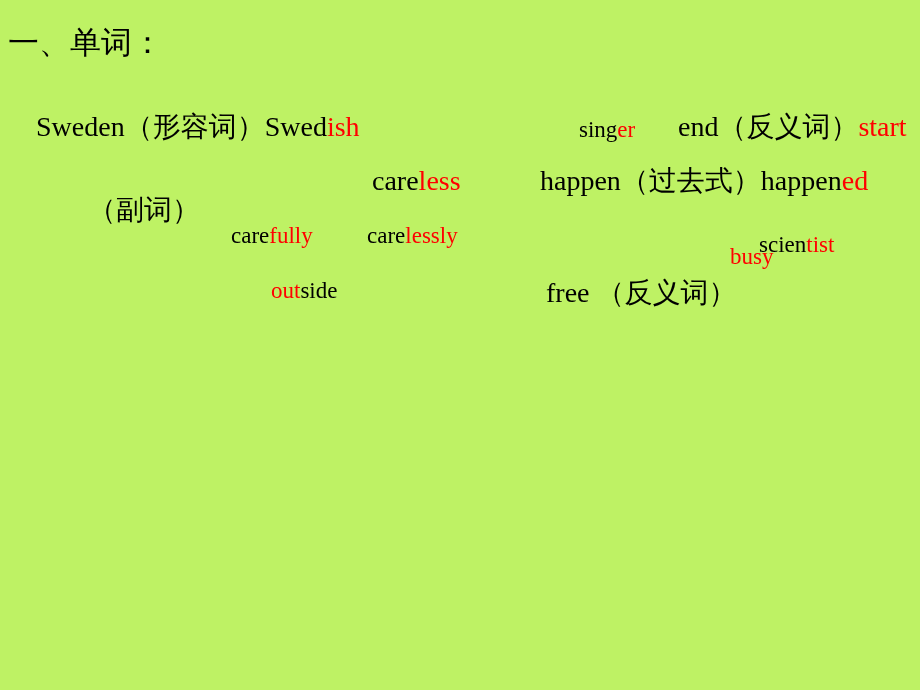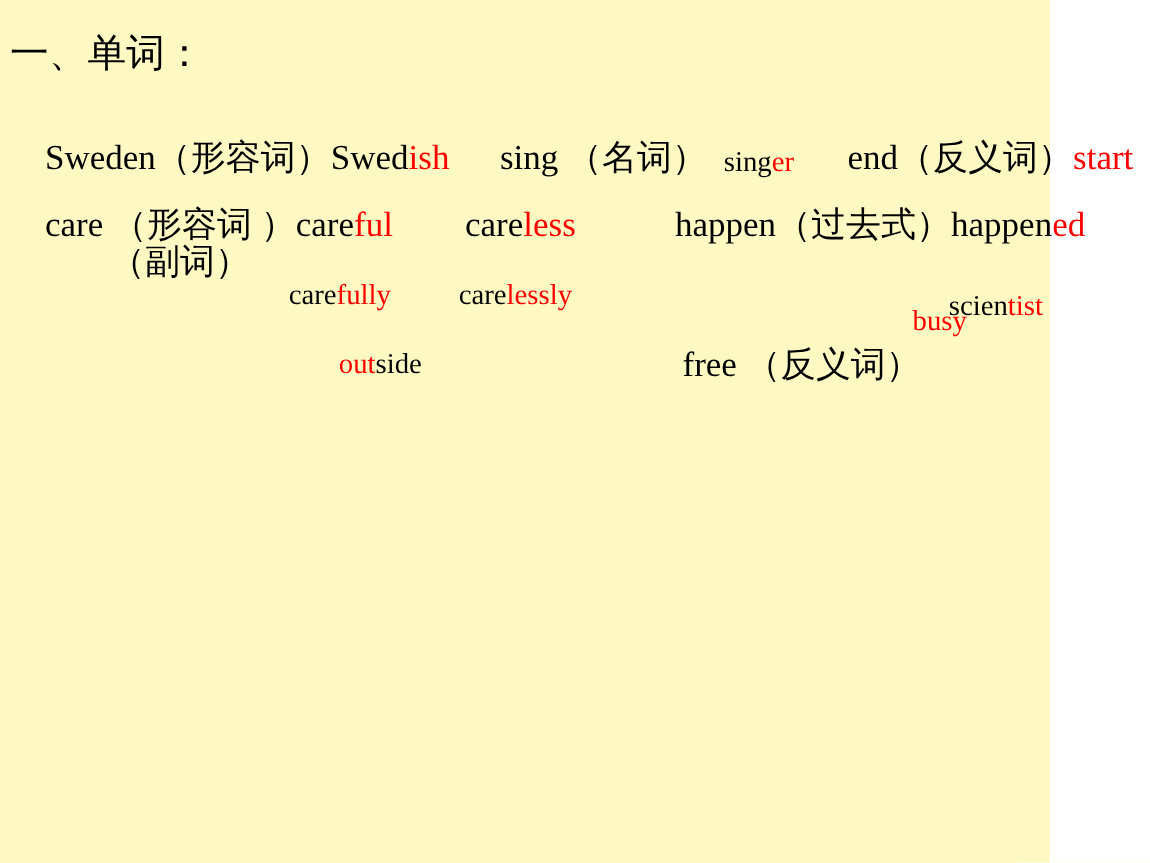--- a/index.html
+++ b/index.html
@@ -12,23 +12,23 @@
     width: 920px;
     height: 690px;
     overflow: hidden;
     font-family: "Liberation Serif", "DejaVu Serif", serif;
     color: #000000;
     -webkit-font-smoothing: antialiased;
   }
 
   .slide {
     position: relative;
-    width: 840px;
+    width: 920px;
     height: 690px;
-    background: #fef9c3;
+    background: #bef264;
   }
 
   
   .run {
     position: absolute;
     white-space: pre;
     line-height: 1;
     font-family: "Liberation Serif", "DejaVu Serif", serif;
   }
 
@@ -61,35 +61,29 @@
 <body>
 
 <div class="slide">
 
   <div class="run title black">一、单词：</div>
 
   <div class="run line-main row1" style="left:8px;">
     <span class="black">Sweden</span><span class="black">（形容词）</span><span class="black">Swed</span><span class="red">ish</span>
   </div>
 
-  <div class="run line-main row1" style="left:372px;">
-    <span class="black">sing</span><span class="black"> </span><span class="black">（名词）</span>
-  </div>
 
   <div class="run line-main row1" style="left:650px;">
     <span class="black">end</span><span class="black">（反义词）</span><span class="red">start</span>
   </div>
 
   <div class="run line-small" style="left:556px; top:95px;">
     <span class="black">sing</span><span class="red">er</span>
   </div>
 
-  <div class="run line-main row2" style="left:8px;">
-    <span class="black">care</span><span class="black"> </span><span class="black">（形容词 ）</span><span class="black">care</span><span class="red">ful</span>
-  </div>
 
   <div class="run line-main row2" style="left:344px;">
     <span class="black">care</span><span class="red">less</span>
   </div>
 
   <div class="run line-main row2" style="left:512px;">
     <span class="black">happen</span><span class="black">（过去式）</span><span class="black">happen</span><span class="red">ed</span>
   </div>
 
   <div class="run line-small" style="left:208px; top:201px;">

